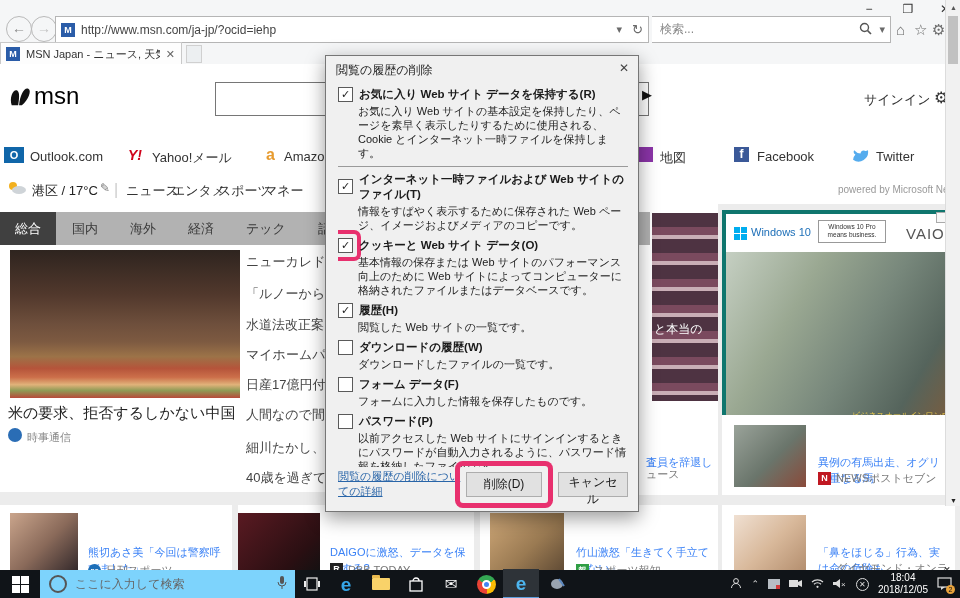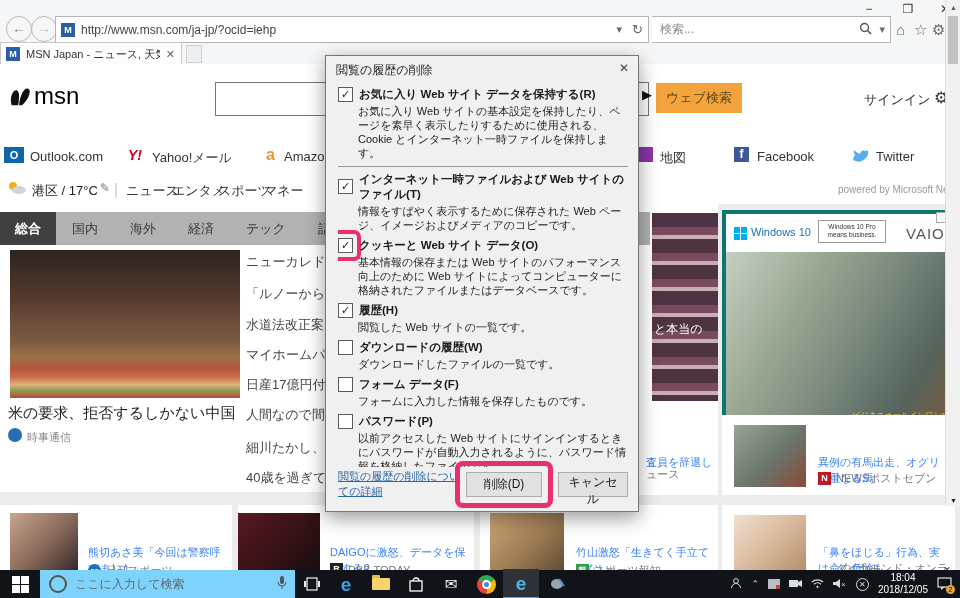--- a/index.html
+++ b/index.html
@@ -20,21 +20,21 @@
   .chrome-ico{position:absolute;top:22px;font-size:15px;color:#6b6b6b;line-height:16px;}
   .winctl{position:absolute;top:2px;font-size:12px;color:#333;width:22px;text-align:center;}
   .tab{position:absolute;left:0;top:42px;width:180px;height:22px;background:#fdfdfd;border:1px solid #c9c9c9;border-bottom:none;
     display:flex;align-items:center;font-size:11px;color:#333;}
   
   #page{position:absolute;left:0;top:64px;width:960px;height:506px;background:#fff;overflow:hidden;}
   .qlabel{font-size:13px;color:#333;}
   .navlbl{font-size:13px;color:#333;}
   .tabbar{position:absolute;left:0;top:148px;width:650px;height:33px;background:#b2b2b2;display:flex;align-items:stretch;}
   .tabbar .t{font-size:13px;color:#3a3a3a;display:flex;align-items:center;padding:0 16px;}
-  .tabbar .t.sel{background:#404040;color:#fff;font-weight:bold;padding:0 15px;}
+  .tabbar .t.sel{background:#404040;color:#fff;font-weight:normal;padding:0 15px;}
   .headline{position:absolute;left:246px;width:250px;font-size:13px;color:#444;white-space:nowrap;overflow:hidden;}
   .card{position:absolute;background:#fff;}
   .card .title{position:absolute;font-size:11px;color:#3b82f6;line-height:1.45;margin-top:34px;}
   .src{position:absolute;font-size:11px;color:#777;display:flex;align-items:center;gap:5px;}
   .badge{display:inline-block;width:13px;height:13px;font-size:9px;font-weight:bold;color:#fff;text-align:center;line-height:13px;flex:none;}
   .gray-band{position:absolute;background:#ececec;}
   
   #dlg{position:absolute;left:325px;top:55px;width:312px;height:455px;background:#f0f0f0;border:1px solid #767676;
     box-shadow:0 6px 18px rgba(0,0,0,.4);z-index:40;font-size:11px;}
   #dlg .dtitle{position:absolute;left:10px;top:6px;font-size:12px;color:#222;}
@@ -113,22 +113,20 @@
 
     <span class="abs" style="left:8px;top:22px;">
       <svg width="24" height="22" viewBox="0 0 26 22">
           <path d="M4 20 C1 11 6 2 10 4 C13 6 12 13 11 20 Z" fill="#111"></path>
           <path d="M12 20 C13 8 18 0 22 2 C26 4 22 14 15 20 Z" fill="#111"></path>
         </svg>
     </span>
     <span class="abs" style="left:34px;top:18px;font-size:24px;color:#000;">msn</span>
     <div class="abs" style="left:215px;top:18px;width:432px;height:32px;background:#fff;border:1px solid #767676;"></div>
     <span class="abs" style="left:642px;top:23px;font-size:13px;color:#111;">▶</span>
-    <div class="abs" style="left:656px;top:19px;width:86px;height:30px;background:#f2a33c;color:#5a4412;font-size:13px;
-         display:flex;align-items:center;justify-content:center;">ウェブ検索</div>
     <span class="abs" style="left:864px;top:27px;font-size:13px;color:#333;">サインイン</span>
     <span class="abs" style="left:934px;top:24px;font-size:16px;color:#333;">⚙</span>
 
     <span class="abs" style="left:4px;top:83px;width:20px;height:16px;background:#1066a9;color:#fff;font-size:11px;font-weight:bold;text-align:center;line-height:16px;">O</span>
     <span class="abs qlabel" style="left:30px;top:85px;">Outlook.com</span>
     <span class="abs" style="left:128px;top:83px;color:#d0021b;font-weight:bold;font-size:14px;font-style:italic;">Y!</span>
     <span class="abs qlabel" style="left:152px;top:85px;">Yahoo!メール</span>
     <span class="abs" style="left:266px;top:82px;color:#e79b2f;font-weight:bold;font-size:16px;">a</span>
     <span class="abs qlabel" style="left:284px;top:85px;">Amazon</span>
     <span class="abs" style="left:638px;top:83px;width:15px;height:15px;background:#8b34a8;"></span>

